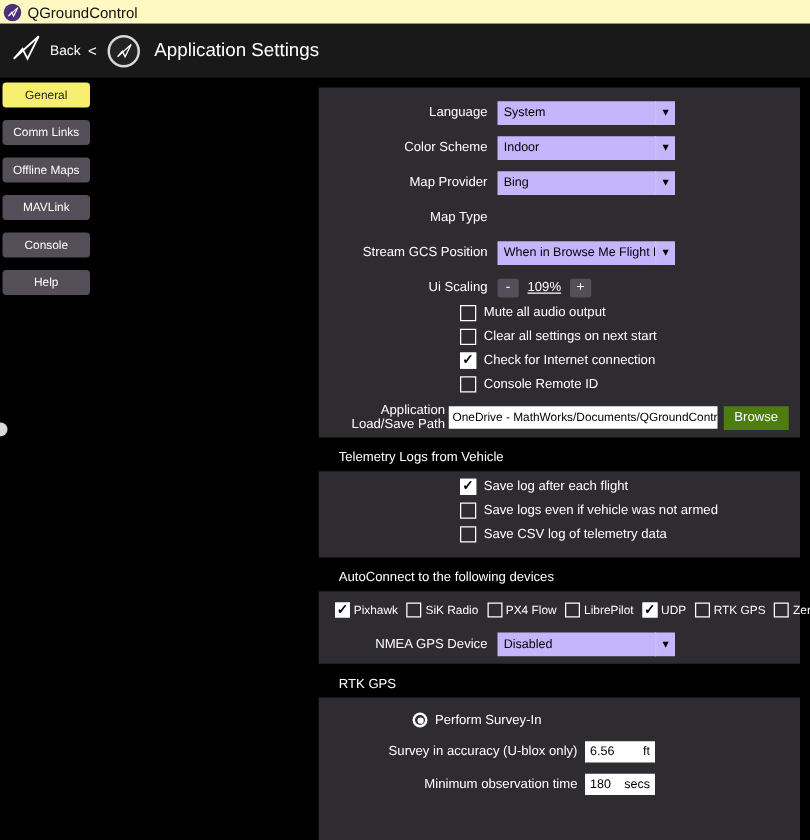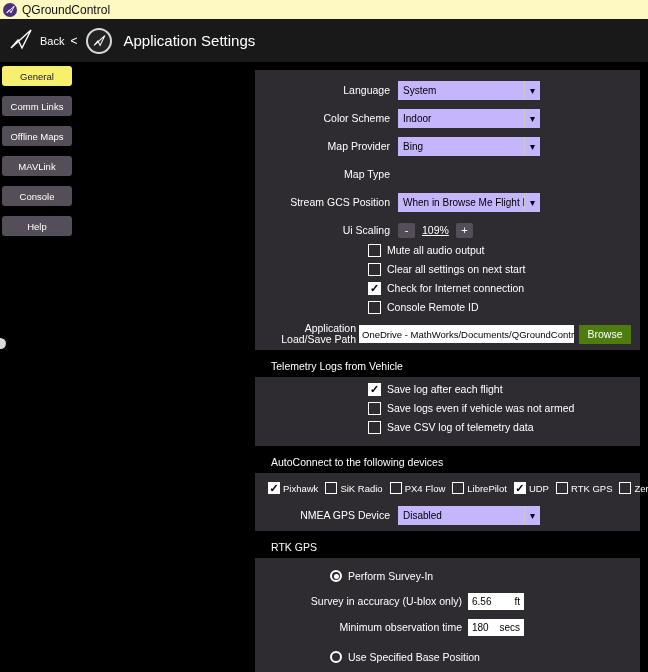--- a/index.html
+++ b/index.html
@@ -257,22 +257,18 @@
           <span>ft</span>
         </div>
       </div>
       <div class="rtk-field-row">
         <span class="rtk-label">Minimum observation time</span>
         <div class="unit-field">
           <span>180</span>
           <span>secs</span>
         </div>
       </div>
-      <div class="radio-row rtk-radio2">
-        <span class="radio"></span>
-        <span class="radio-label">Use Specified Base Position</span>
-      </div>
     </div>
 
   </div>
 
   <div class="left-dot"></div>
 </div>
 
 </body></html>

